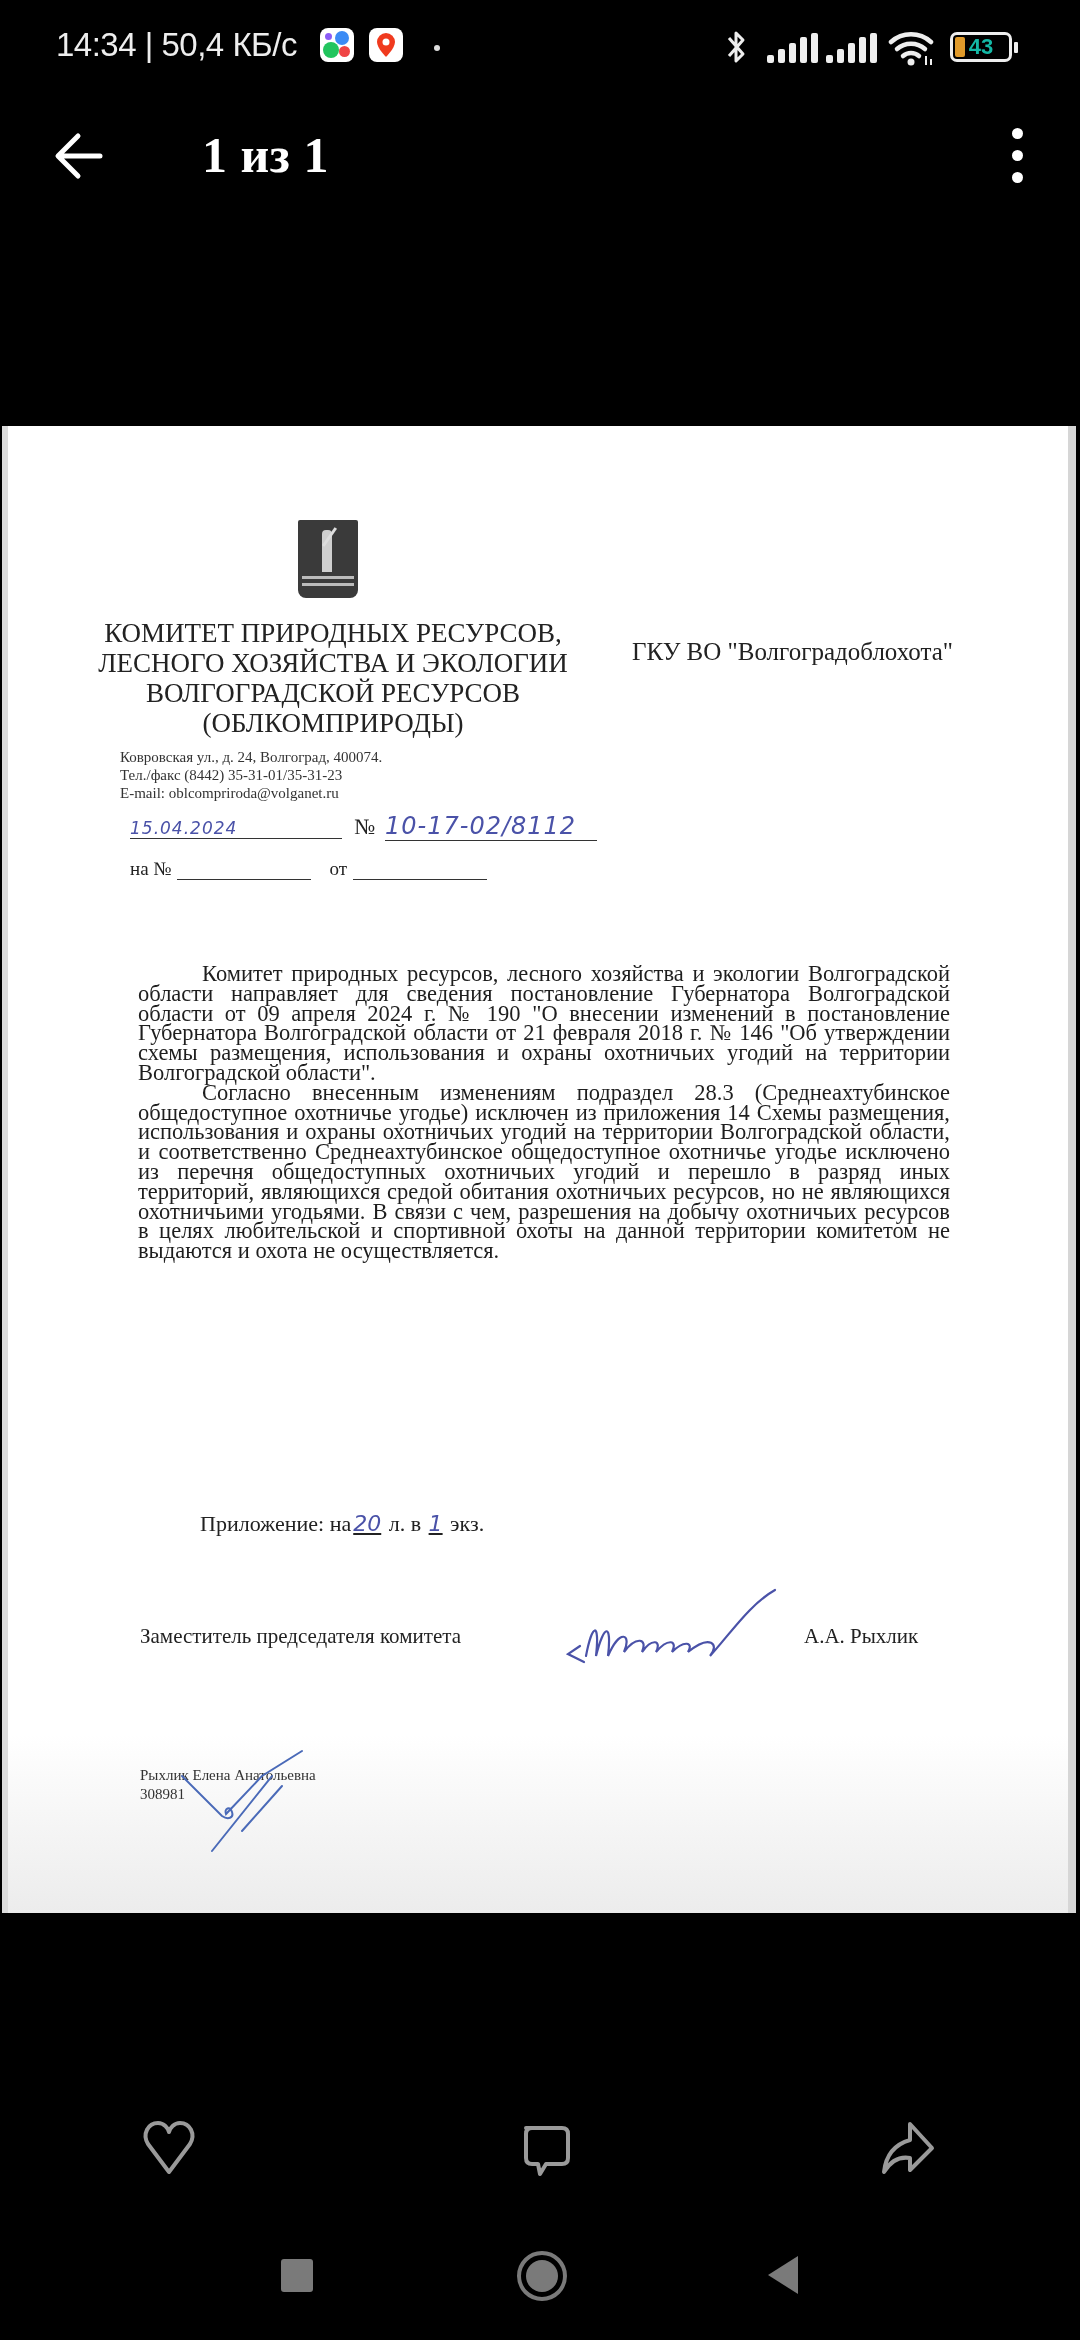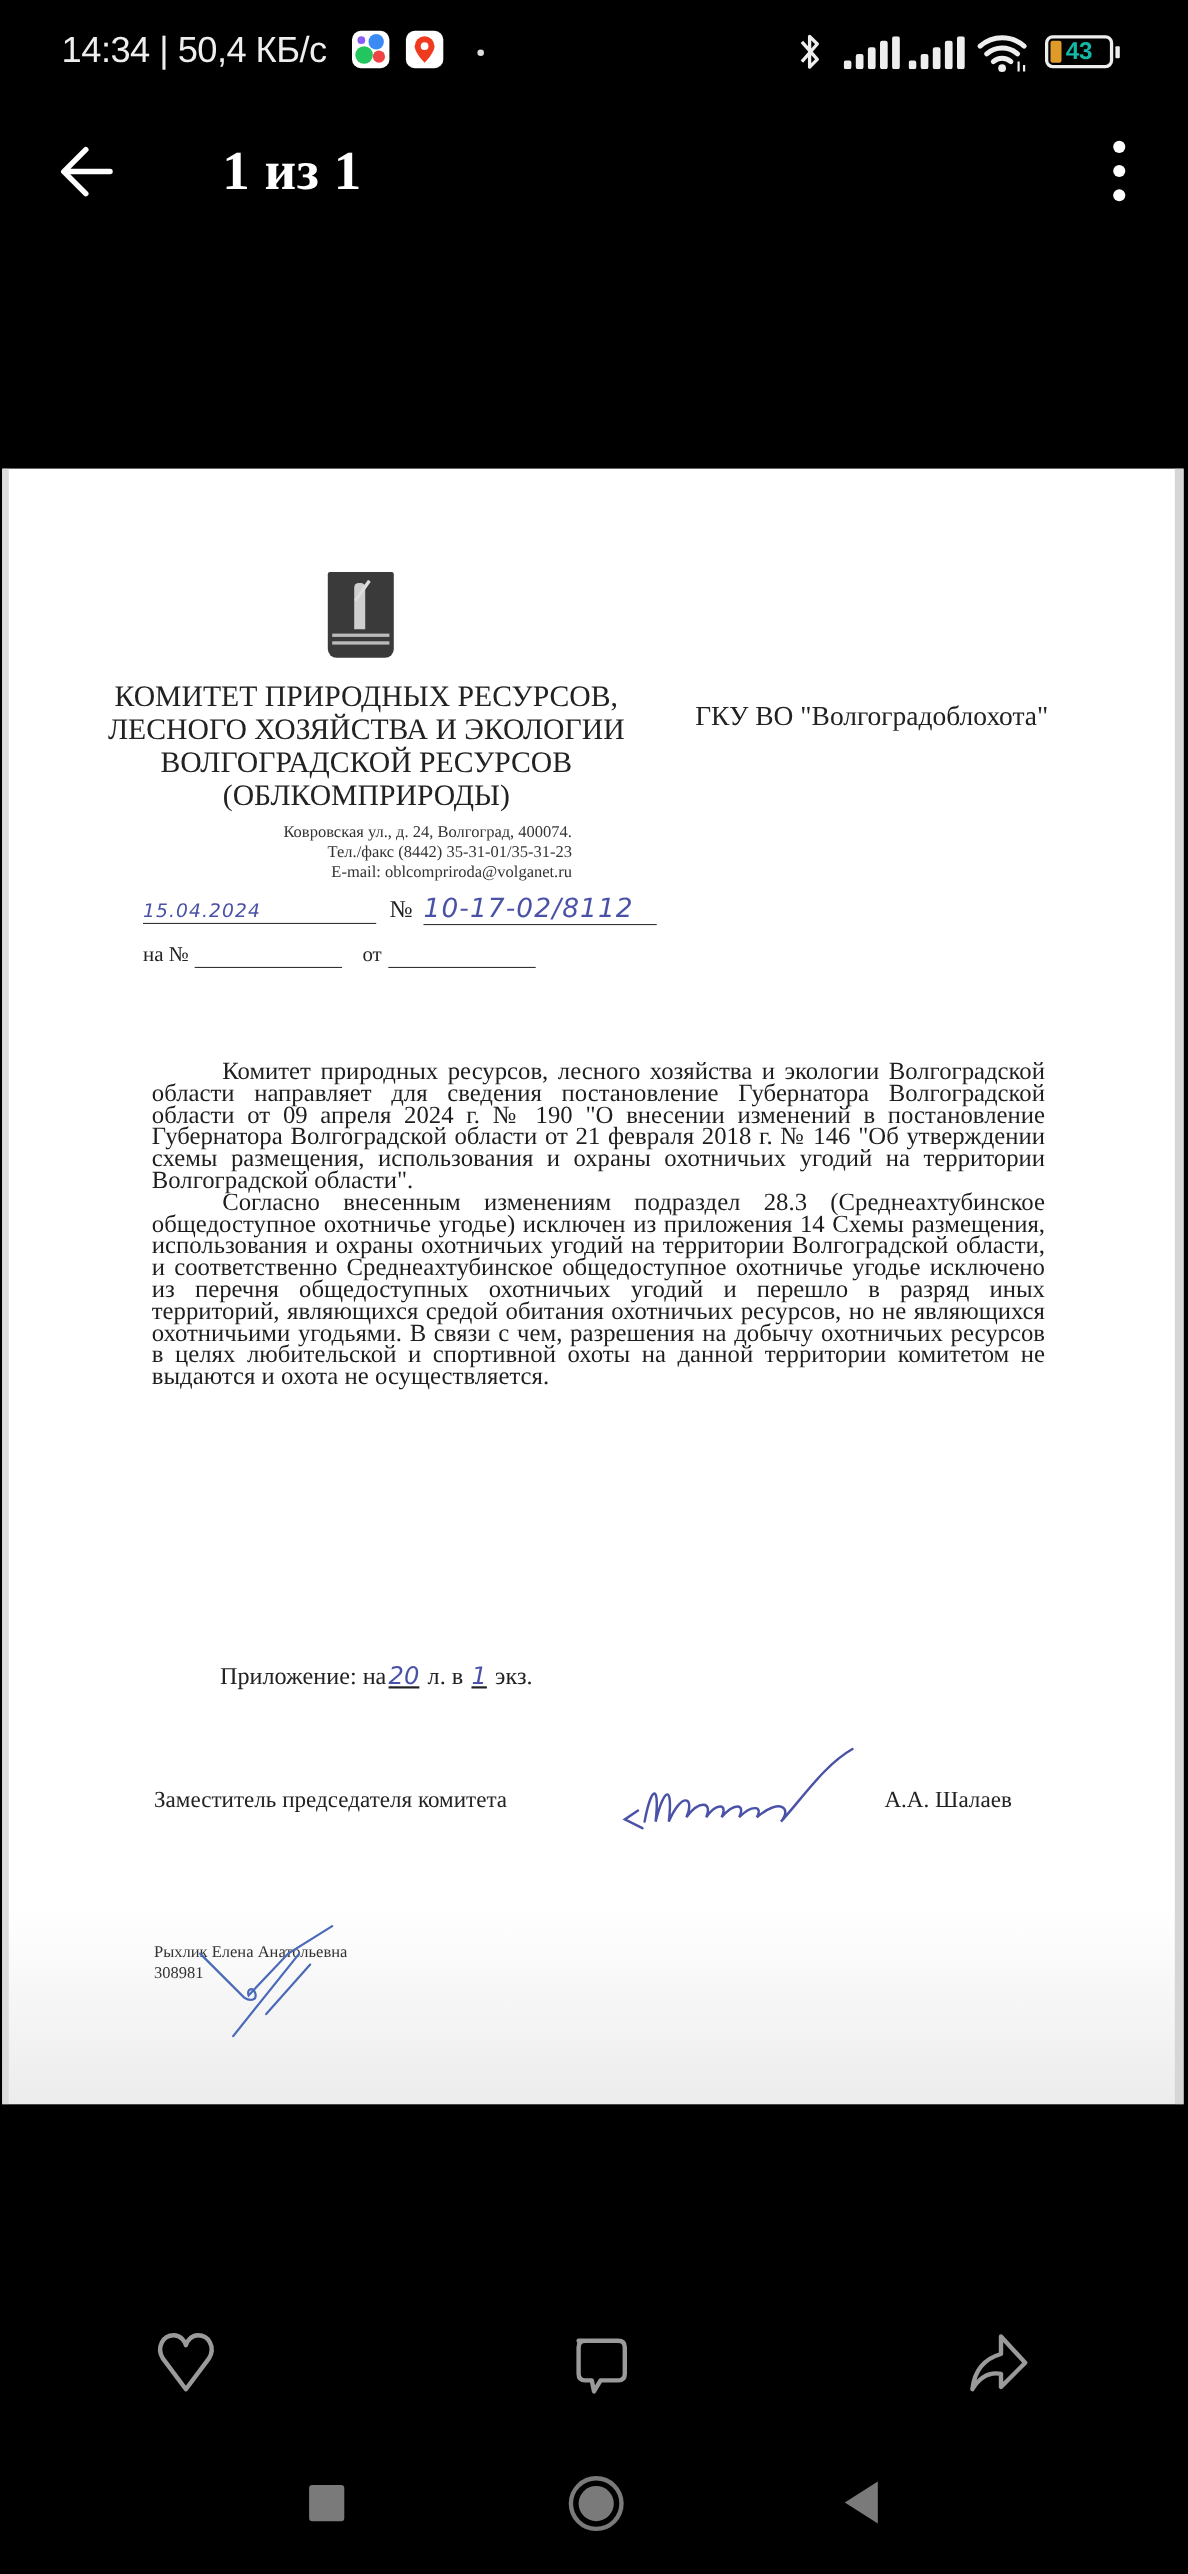--- a/index.html
+++ b/index.html
@@ -34,21 +34,21 @@
   
   .doc { position:absolute; left:2px; top:426px; width:1074px; height:1487px; background:linear-gradient(#fff 0%, #fff 88%, #ececec 100%); color:#1c1c1c; font-family:"Liberation Serif", serif; overflow:hidden; }
   .doc-edge-l { position:absolute; left:0; top:0; width:6px; height:100%; background:#dcdcdc; }
   .doc-edge-r { position:absolute; right:0; top:0; width:8px; height:100%; background:#d6d6d6; }
   .emblem { position:absolute; left:296px; top:94px; width:60px; height:78px; background:#3a3a3a; border-radius:2px 2px 8px 8px; }
   .emblem .fig { position:absolute; left:24px; top:10px; width:10px; height:42px; background:#cfcfcf; border-radius:4px 4px 0 0; }
   .emblem .arm { position:absolute; left:30px; top:6px; width:3px; height:22px; background:#ddd; transform:rotate(35deg); }
   .emblem .wave { position:absolute; left:4px; width:52px; height:3px; background:#bbb; }
   .org { position:absolute; left:96px; top:192px; width:470px; text-align:center; font-size:27px; line-height:30px; color:#222; }
   .addressee { position:absolute; left:630px; top:212px; font-size:25px; color:#222; }
-  .addr { position:absolute; left:118px; top:322px; width:400px; text-align:right; font-size:15px; line-height:18px; color:#333; }
+  .addr { position:absolute; left:118px; top:322px; width:400px; text-align:left; font-size:15px; line-height:18px; color:#333; }
   .hand { font-family:"DejaVu Sans", sans-serif; font-style:italic; color:#4a52a8; }
   .date-row { position:absolute; left:128px; top:386px; font-size:22px; }
   .date-row .u { display:inline-block; border-bottom:1px solid #333; }
   .date-val { width:212px; font-size:17px; letter-spacing:1px; }
   .num-sign { margin:0 10px 0 12px; color:#222; font-family:"Liberation Serif", serif; }
   .num-val { width:212px; font-size:24px; letter-spacing:1px; }
   .ref-row { position:absolute; left:128px; top:432px; font-size:19px; color:#222; }
   .ref-row .blank { display:inline-block; width:134px; border-bottom:1px solid #333; margin:0 18px 0 6px; vertical-align:bottom; height:18px; }
   .body { position:absolute; left:136px; top:538px; width:812px; font-size:22.5px; line-height:19.8px; text-align:justify; color:#1e1e1e; }
   .body p { text-indent:64px; text-align:justify; text-align-last:left; }
@@ -183,21 +183,21 @@
     <span>Приложение: на</span><span class="hw">20</span>
     <span>л. в</span> <span class="hw">1</span>
     <span>экз.</span>
   </div>
 
   <div class="sign-row">
     <div class="sign-title">Заместитель председателя комитета</div>
     <svg class="signature" width="230" height="90" viewBox="0 0 230 90">
       <path d="M20 62 L8 70 L24 78 M26 72 C32 40 40 36 36 72 C44 40 52 38 48 72 C60 44 72 50 64 68 C76 52 88 54 82 68 C92 54 102 56 96 68 C108 54 118 56 112 68 C124 56 134 58 128 68 C150 50 160 60 150 72 C170 50 190 20 215 6" fill="none" stroke="#4a52a8" stroke-width="2.2" stroke-linecap="round"></path>
     </svg>
-    <div class="sign-name">А.А. Шалаев</div>
+    <div class="sign-name">А.А. Рыхлик</div>
   </div>
 
   <div class="exec">
     <div>Рыхлик Елена Анатольевна</div>
     <div>308981</div>
   </div>
   <svg class="exec-sign" width="140" height="110" viewBox="0 0 140 110">
     <path d="M10 30 L50 70 C56 74 62 72 60 66 C58 60 52 62 54 68 L90 30 L130 5 M40 105 L100 30 M70 85 L110 40" fill="none" stroke="#4a6ab8" stroke-width="2" stroke-linecap="round"></path>
   </svg>
 </div>

